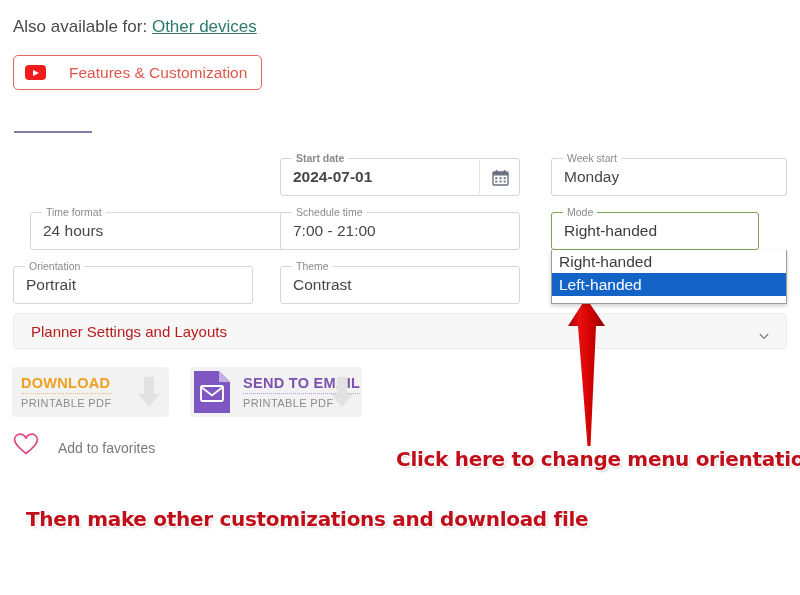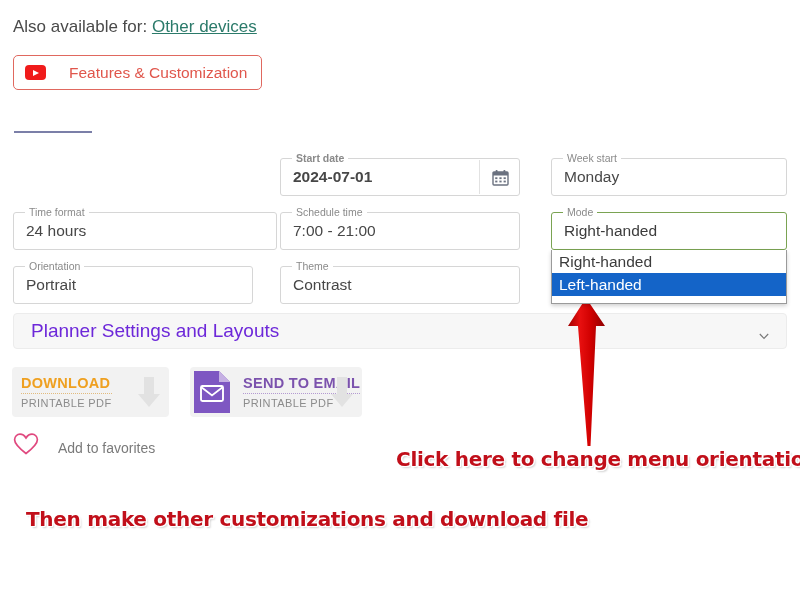--- a/index.html
+++ b/index.html
@@ -182,22 +182,22 @@
     box-sizing: border-box;
     background: #f7f7f7;
     border: 1px solid #ececec;
     border-radius: 4px;
     display: flex;
     align-items: center;
     cursor: pointer;
   }
   .accordion-label {
     margin-left: 17px;
-    font-size: 19px;
-    color: #6d28d9;
+    font-size: 15px;
+    color: #b91c1c;
   }
   .chevron {
     position: absolute;
     right: 17px;
     top: 13px;
     width: 10px;
     height: 10px;
   }
 
   
@@ -336,31 +336,31 @@
         </g>
       </svg>
     </span>
   </div>
 
   <div class="field" style="left:551px; top:158px; width:236px;">
     <span class="legend">Week start</span>
     <span class="value">Monday</span>
   </div>
 
-  <div class="field" style="left:13px;  top:212px; width:264px;padding-left:45px;">
+  <div class="field" style="left:30px;  top:212px; width:264px;padding-left:45px;">
     <span class="legend">Time format</span>
     <span class="value">24 hours</span>
   </div>
 
   <div class="field" style="left:280px; top:212px; width:240px;">
     <span class="legend">Schedule time</span>
     <span class="value">7:00 - 21:00</span>
   </div>
 
-  <div class="field focused" style="left:551px; top:212px; width:236px;">
+  <div class="field focused" style="left:551px; top:212px; width:208px;">
     <span class="legend">Mode</span>
     <span class="value strong">Right-handed</span>
   </div>
 
   <div class="field" style="left:13px;  top:266px; width:240px;">
     <span class="legend">Orientation</span>
     <span class="value">Portrait</span>
   </div>
 
   <div class="field" style="left:280px; top:266px; width:240px;">

